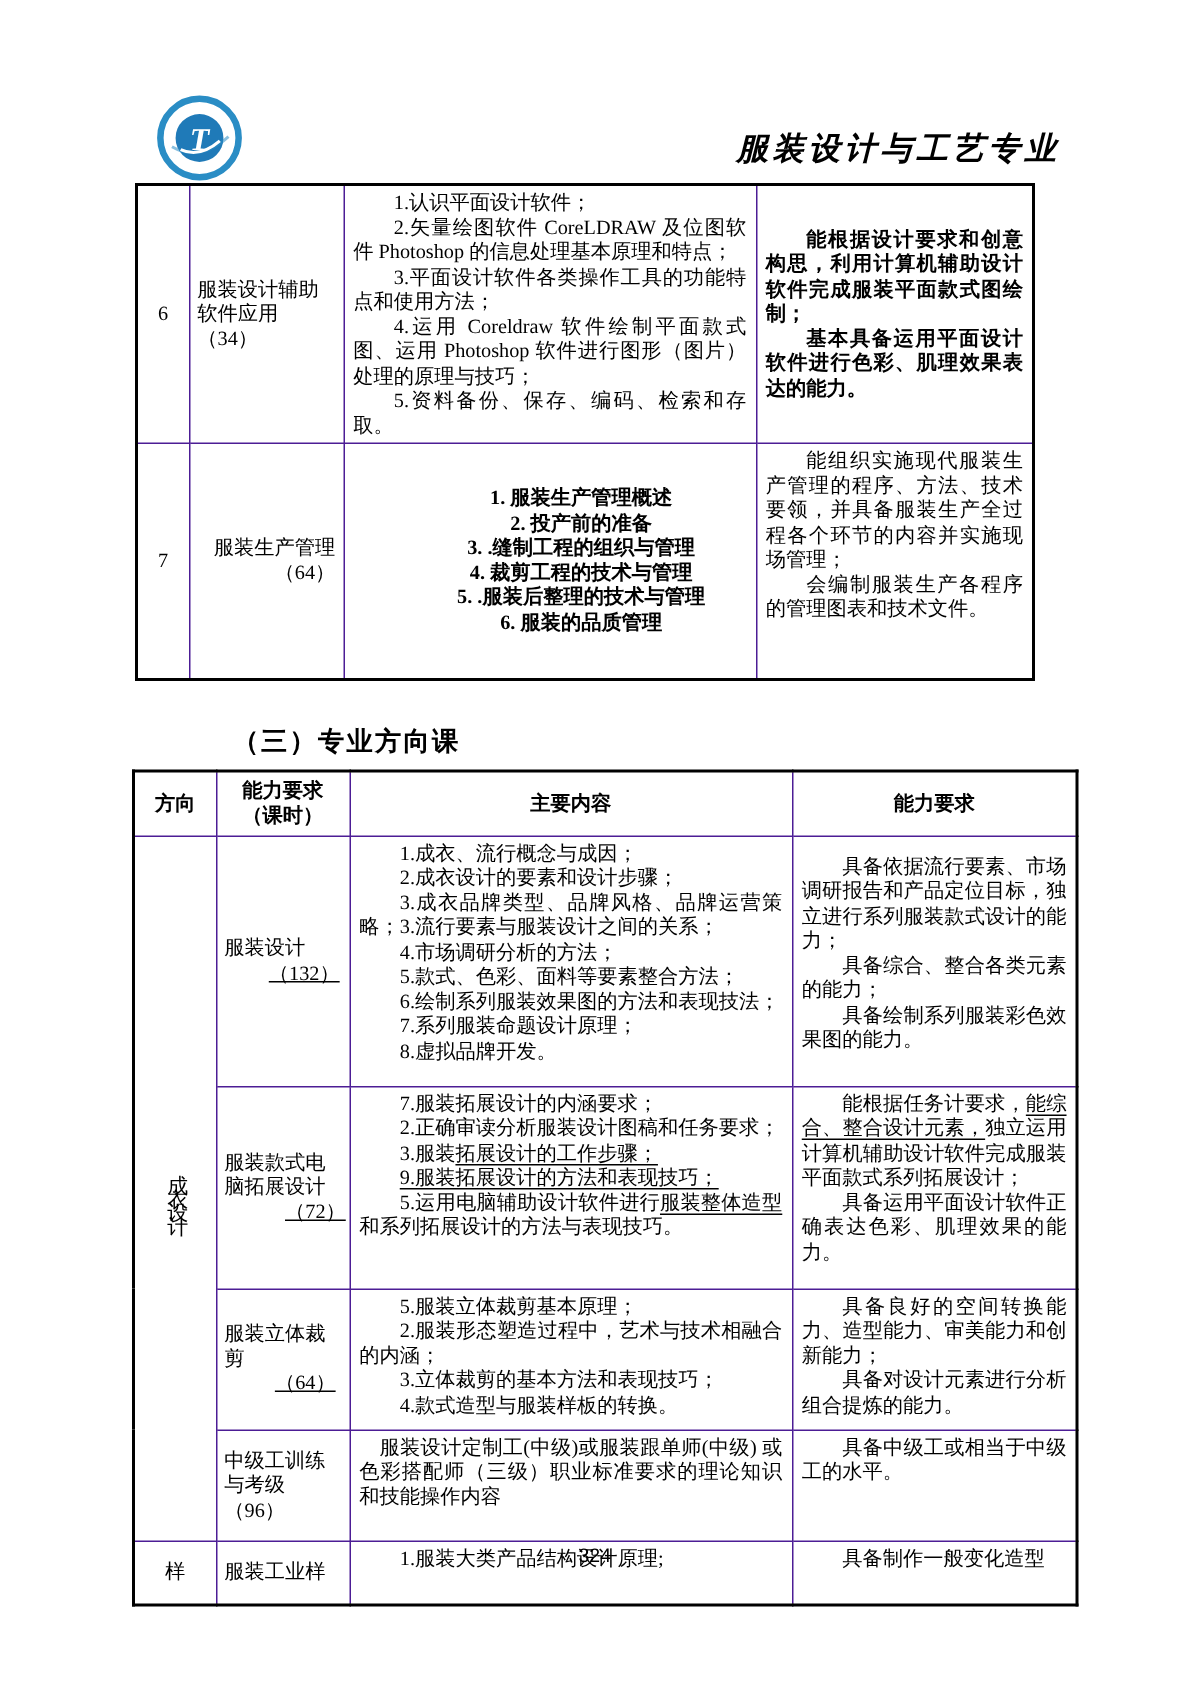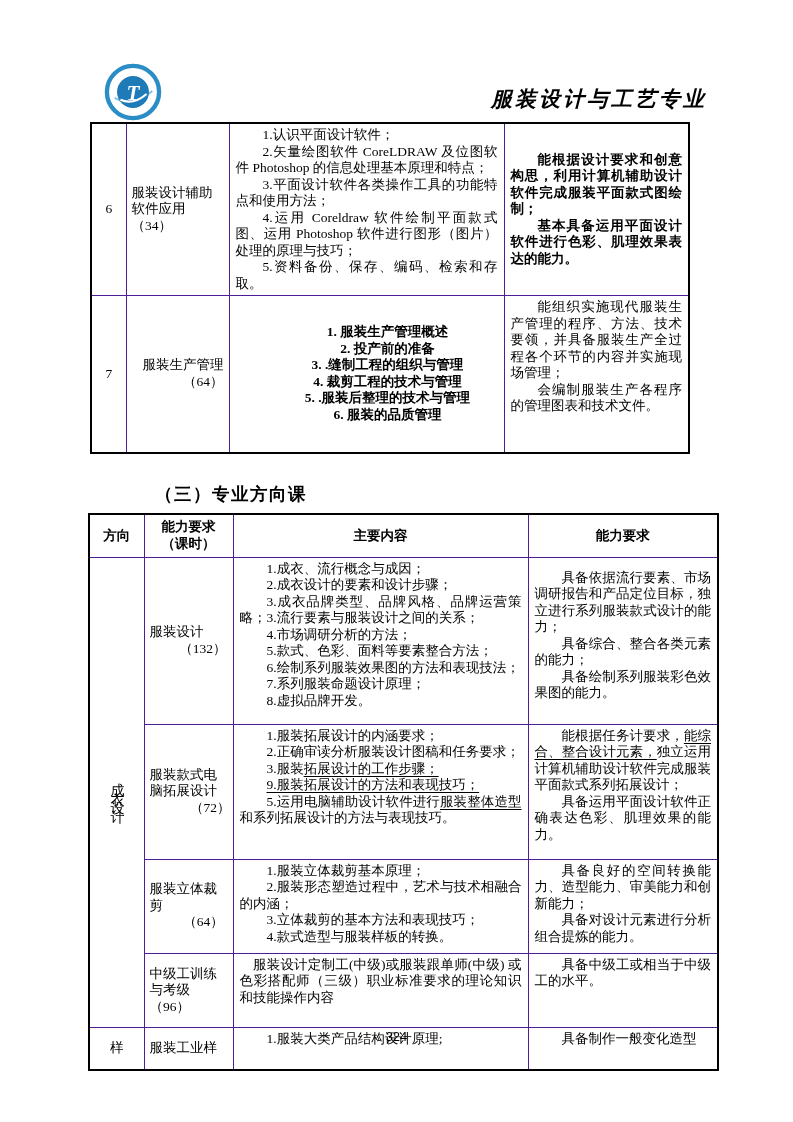--- a/index.html
+++ b/index.html
@@ -23,21 +23,21 @@
   .num-cell { text-align:center; vertical-align:middle; padding:2px; }
   .dir-cell { text-align:center; vertical-align:middle; padding:2px; }
   .course-cell { vertical-align:middle; padding:12px 5px; }
   .center { text-align:right; }
   .vmid { vertical-align:middle;font-weight:bold; }
   .th { font-weight:bold; text-align:center; vertical-align:middle; }
   .para { text-indent:2em; text-align:justify; }
   .list { text-indent:0; text-align:center; padding-left:3.1em; }
   .indent1 { text-indent:1em; }
   u { text-underline-offset:3px; }
-  .hours { display:block; }
+  .hours { display:block;text-decoration:underline; }
   .h22 { padding-left:2.2em; } .h25 { padding-left:2.5em; } .h30 { padding-left:3em; }
   .vert { writing-mode:vertical-rl; letter-spacing:9px; font-size:14px; display:inline-block; }
   .section-title { position:absolute; top:482px; left:155px; font-size:17.5px; font-weight:bold; letter-spacing:1.5px; }
   .pageno { position:absolute; top:1029px; left:0; width:100%; text-align:center; font-size:13px; font-family:"Liberation Sans","DejaVu Sans",sans-serif; }
   .clip { max-height:17px; overflow:hidden; }
 </style>
 </head>
 <body>
 
 <div class="page">
@@ -155,42 +155,42 @@
             </div>
       </td>
     </tr>
     <tr style="height:135px">
       <td class="course-cell">
         <div>服装款式电脑拓展设计</div>
         <span class="hours h30">（72）</span>
       </td>
       <td>
         <div>
-              <div class="para"><span>1.服装拓展设计的内涵要求；</span></div>
+              <div class="para"><span>7.服装拓展设计的内涵要求；</span></div>
               <div class="para"><span>2.正确审读分析服装设计图稿和任务要求；</span></div>
               <div class="para"><span>3.服装</span><u>拓展设计的工作步骤；</u></div>
               <div class="para"><u>9.服装拓展设计的方法和表现技巧；</u></div>
               <div class="para"><span>5.运用电脑辅助设计软件进行</span><u>服装整体造型</u><span>和系列拓展设计的方法与表现技巧。</span></div>
             </div>
       </td>
       <td>
         <div>
               <div class="para"><span>能根据任务计要求，</span><u>能综合、整合设计元素，</u><span>独立运用计算机辅助设计软件完成服装平面款式系列拓展设计；</span></div>
               <div class="para"><span>具备运用平面设计软件正确表达色彩、肌理效果的能力。</span></div>
             </div>
       </td>
     </tr>
     <tr style="height:94px">
       <td class="course-cell">
         <div>服装立体裁剪</div>
         <span class="hours h25">（64）</span>
       </td>
       <td>
         <div>
-              <div class="para"><span>1.服装立体裁剪基本原理；</span></div>
+              <div class="para"><span>5.服装立体裁剪基本原理；</span></div>
               <div class="para"><span>2.服装形态塑造过程中，艺术与技术相融合的内涵；</span></div>
               <div class="para"><span>3.立体裁剪的基本方法和表现技巧；</span></div>
               <div class="para"><span>4.款式造型与服装样板的转换。</span></div>
             </div>
       </td>
       <td>
         <div>
               <div class="para"><span>具备良好的空间转换能力、造型能力、审美能力和创新能力；</span></div>
               <div class="para"><span>具备对设计元素进行分析组合提炼的能力。</span></div>
             </div>

